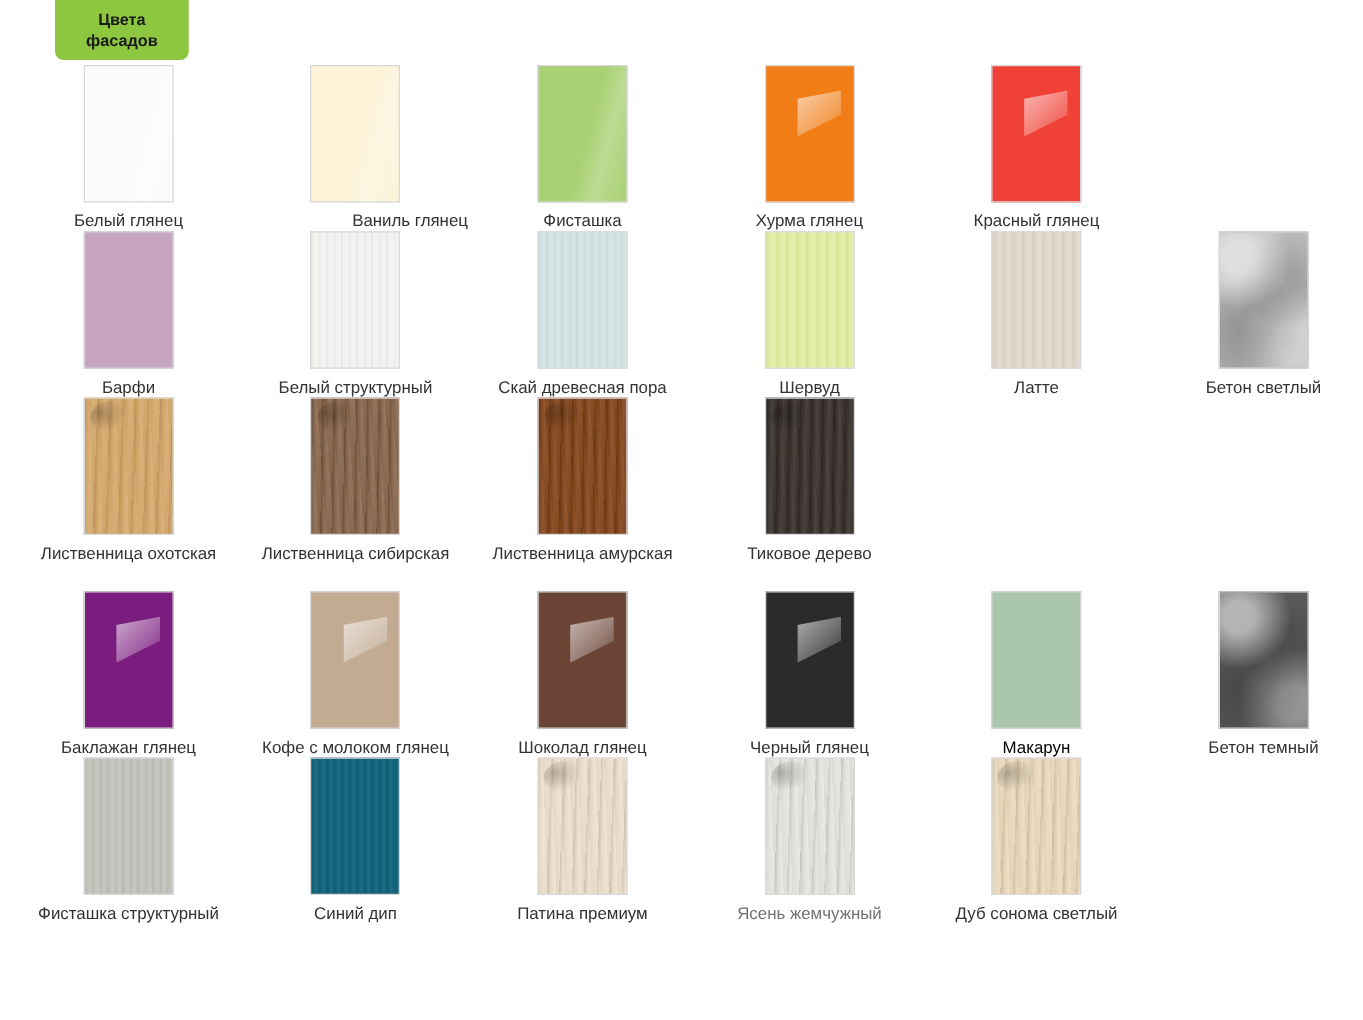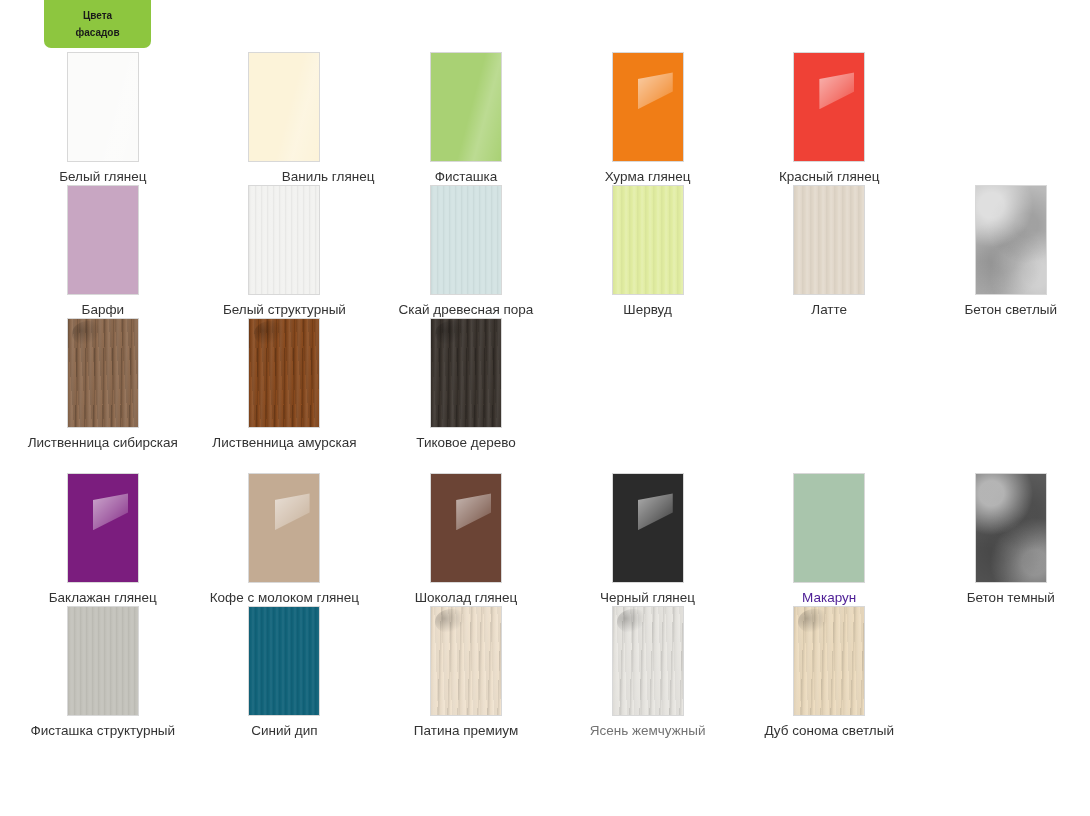--- a/index.html
+++ b/index.html
@@ -18,21 +18,21 @@
   .header-tab {
     position: absolute;
     left: 44px; top: 0;
     width: 107px; height: 48px;
     background: #8dc63f;
     border-radius: 0 0 7px 7px;
     display: flex; flex-direction: column;
     align-items: center; justify-content: center;
     color: #1a1a1a;
     font-weight: bold;
-    font-size: 10px;
+    font-size: 13px;
     line-height: 17px;
     text-align: center;
   }
   
   .grid {
     position: absolute;
     left: 12px; top: 52px;
     width: 1090px;
   }
   .row {
@@ -189,20 +189,27 @@
         </div>
         <div class="cell">
           <div class="swatch" style="background: rgb(185, 185, 185);">
             <div class="tex-concrete"></div>
           </div>
           <div class="label" style="color: rgb(51, 51, 51);">Бетон светлый</div>
         </div>
       </div>
       <div class="row">
         <div class="cell">
+          <div class="swatch" style="background: rgb(217, 171, 109);">
+            <div class="tex-wood"></div>
+            <div class="tex-knot"></div>
+          </div>
+          <div class="label" style="color: rgb(51, 51, 51);">Лиственница охотская</div>
+        </div>
+        <div class="cell">
           <div class="swatch" style="background: rgb(143, 107, 79);">
             <div class="tex-wood-strong"></div>
             <div class="tex-knot"></div>
           </div>
           <div class="label" style="color: rgb(51, 51, 51);">Лиственница сибирская</div>
         </div>
         <div class="cell">
           <div class="swatch" style="background: rgb(138, 74, 29);">
             <div class="tex-wood-strong"></div>
             <div class="tex-knot"></div>
@@ -237,21 +244,21 @@
           <div class="label" style="color: rgb(51, 51, 51);">Шоколад глянец</div>
         </div>
         <div class="cell">
           <div class="swatch" style="background: rgb(43, 43, 43);">
             <div class="gloss"></div>
           </div>
           <div class="label" style="color: rgb(51, 51, 51);">Черный глянец</div>
         </div>
         <div class="cell">
           <div class="swatch" style="background: rgb(169, 197, 172);"></div>
-          <div class="label" style="color: #4c1d95;">Макарун</div>
+          <div class="label" style="color: #000000;">Макарун</div>
         </div>
         <div class="cell">
           <div class="swatch" style="background: rgb(90, 90, 90);">
             <div class="tex-concrete"></div>
           </div>
           <div class="label" style="color: rgb(51, 51, 51);">Бетон темный</div>
         </div>
       </div>
       <div class="row">
         <div class="cell">

